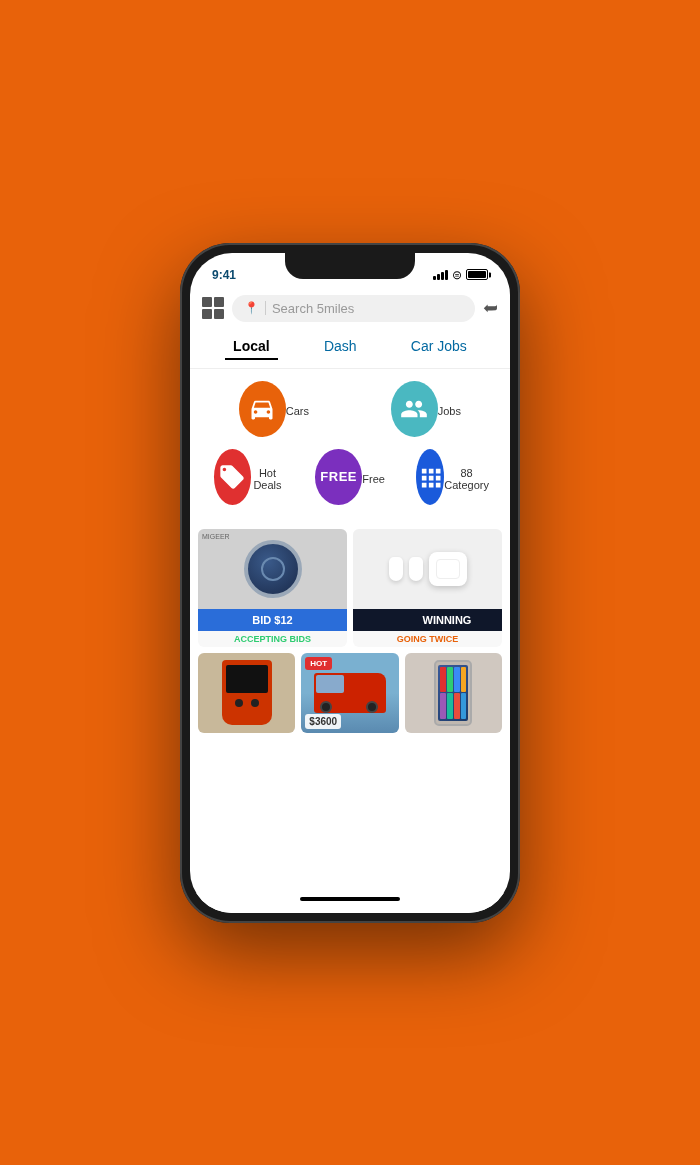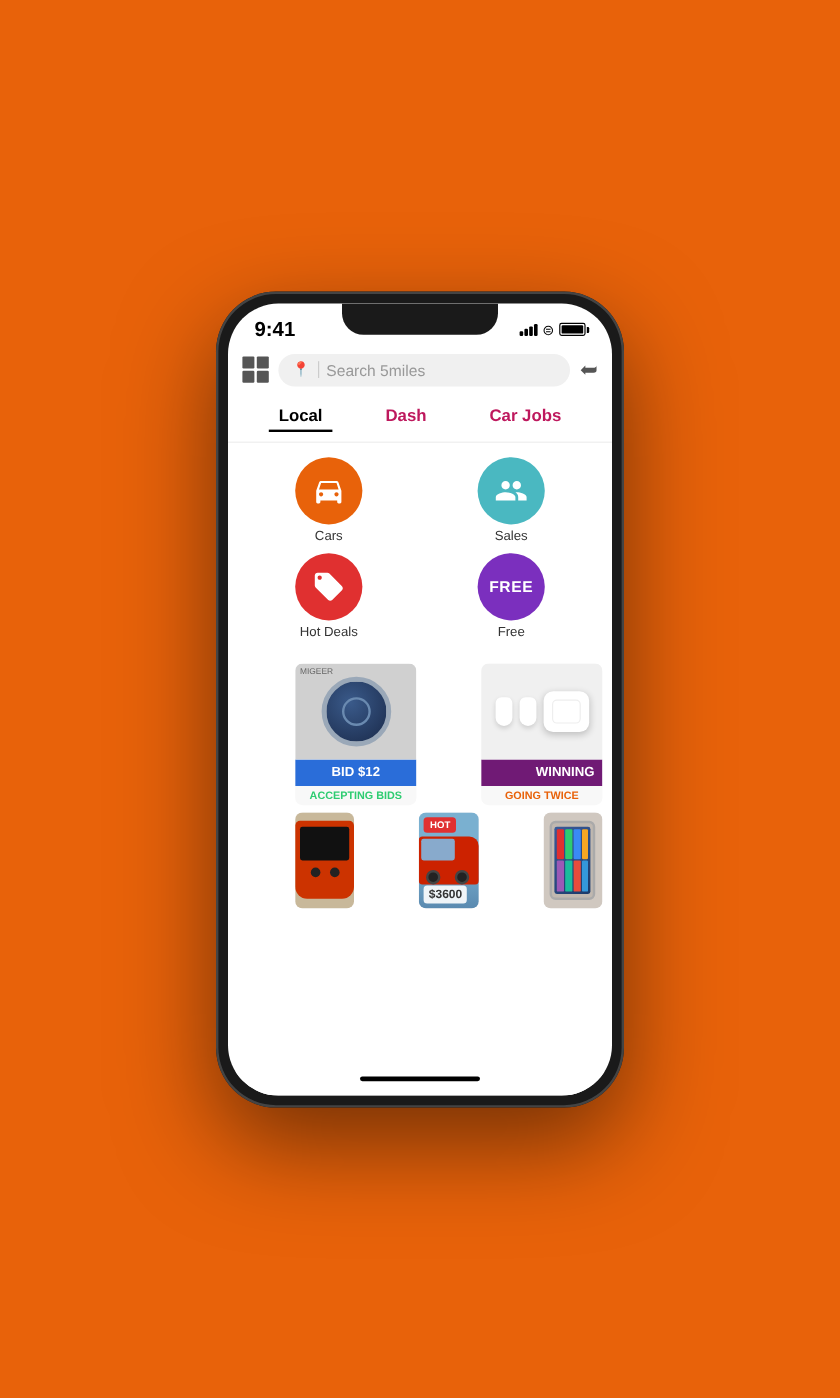--- a/index.html
+++ b/index.html
@@ -50,23 +50,23 @@
     
     .status-bar {
       display: flex;
       justify-content: space-between;
       align-items: center;
       padding: 8px 22px 0 22px;
       height: 36px;
     }
 
     .status-time {
-      font-size: 17px;
+      font-size: 12px;
       font-weight: 600;
-      color: #000000;
+      color: #0c4a6e;
     }
 
     .status-icons {
       display: flex;
       align-items: center;
       gap: 4px;
       font-size: 11px;
     }
 
     .signal-bars {
@@ -173,24 +173,23 @@
     
     .tabs {
       display: flex;
       justify-content: space-around;
       padding: 6px 16px 8px;
       border-bottom: 1px solid #eee;
     }
 
     .tab {
       font-size: 14px;
-      color: #be185d;
+      color: #0369a1;
       padding: 4px 8px;
       cursor: pointer;
-      font-weight: bold;
     }
 
     .tab.active {
       color: #000;
       font-weight: 700;
       border-bottom: 2px solid #000;
     }
 
     
     .categories {
@@ -198,21 +197,21 @@
     }
 
     .cat-row {
       display: flex;
       justify-content: space-around;
       margin-bottom: 8px;
     }
 
     .cat-item {
       display: flex;
-      flex-direction: column;
+      flex-direction: row;
       align-items: center;
       width: 70px;
     }
 
     .cat-circle {
       width: 56px;
       height: 56px;
       border-radius: 50%;
       display: flex;
       align-items: center;
@@ -255,21 +254,20 @@
       gap: 6px;
       margin-bottom: 6px;
     }
 
     .listing-card {
       flex: 1;
       border-radius: 6px;
       overflow: hidden;
       background: #f8f8f8;
       position: relative;
-      margin-left: 48px;
     }
 
     .listing-img {
       width: 100%;
       height: 80px;
       display: flex;
       align-items: center;
       justify-content: center;
       overflow: hidden;
       position: relative;
@@ -313,21 +311,21 @@
 
     .bid-bar {
       padding: 5px;
       text-align: center;
       font-size: 11px;
       font-weight: 800;
       color: #fff;
     }
 
     .bg-bid-blue { background: #2a6dd9; }
-    .bg-bid-orange { background: #701a75; padding-left: 44px; }
+    .bg-bid-orange { background: #0f172a; padding-left: 44px; }
 
     .status-label {
       padding: 3px 5px;
       text-align: center;
       font-size: 9px;
       font-weight: 700;
     }
 
     .status-green { color: #2ecc71; }
     .status-orange { color: #e8620a; }
@@ -451,38 +449,46 @@
               </svg>
           </div>
           <span class="cat-label">Cars</span>
         </div>
         <div class="cat-item">
           <div class="cat-circle bg-teal">
             <svg viewBox="0 0 24 24">
                 <path d="M16 11c1.66 0 2.99-1.34 2.99-3S17.66 5 16 5c-1.66 0-3 1.34-3 3s1.34 3 3 3zm-8 0c1.66 0 2.99-1.34 2.99-3S9.66 5 8 5C6.34 5 5 6.34 5 8s1.34 3 3 3zm0 2c-2.33 0-7 1.17-7 3.5V19h14v-2.5c0-2.33-4.67-3.5-7-3.5zm8 0c-.29 0-.62.02-.97.05 1.16.84 1.97 1.97 1.97 3.45V19h6v-2.5c0-2.33-4.67-3.5-7-3.5z"></path>
               </svg>
           </div>
-          <span class="cat-label">Sales</span>
+          <span class="cat-label">Jobs</span>
         </div>
       </div>
 
       <div class="cat-row">
         <div class="cat-item">
           <div class="cat-circle bg-red">
             <svg viewBox="0 0 24 24">
                 <path d="M21.41 11.58l-9-9C12.05 2.22 11.55 2 11 2H4c-1.1 0-2 .9-2 2v7c0 .55.22 1.05.59 1.42l9 9c.36.36.86.58 1.41.58.55 0 1.05-.22 1.41-.59l7-7c.37-.36.59-.86.59-1.41 0-.55-.23-1.06-.59-1.42zM5.5 7C4.67 7 4 6.33 4 5.5S4.67 4 5.5 4 7 4.67 7 5.5 6.33 7 5.5 7z"></path>
               </svg>
           </div>
           <span class="cat-label">Hot Deals</span>
         </div>
         <div class="cat-item">
           <div class="cat-circle bg-purple">
             <span class="free-text">FREE</span>
           </div>
           <span class="cat-label">Free</span>
+        </div>
+        <div class="cat-item">
+          <div class="cat-circle bg-blue">
+            <svg viewBox="0 0 24 24">
+                <path d="M5 5h4v4H5zm0 6h4v4H5zm0 6h4v4H5zm6-12h4v4h-4zm0 6h4v4h-4zm0 6h4v4h-4zm6-12h4v4h-4zm0 6h4v4h-4zm0 6h4v4h-4z"></path>
+              </svg>
+          </div>
+          <span class="cat-label">88 Category</span>
         </div>
       </div>
     </div>
 
     <div class="listings">
       <div class="listings-row">
 
         <div class="listing-card">
           <div class="listing-img watch-img">
             <span class="seller-label">MIGEER</span>

